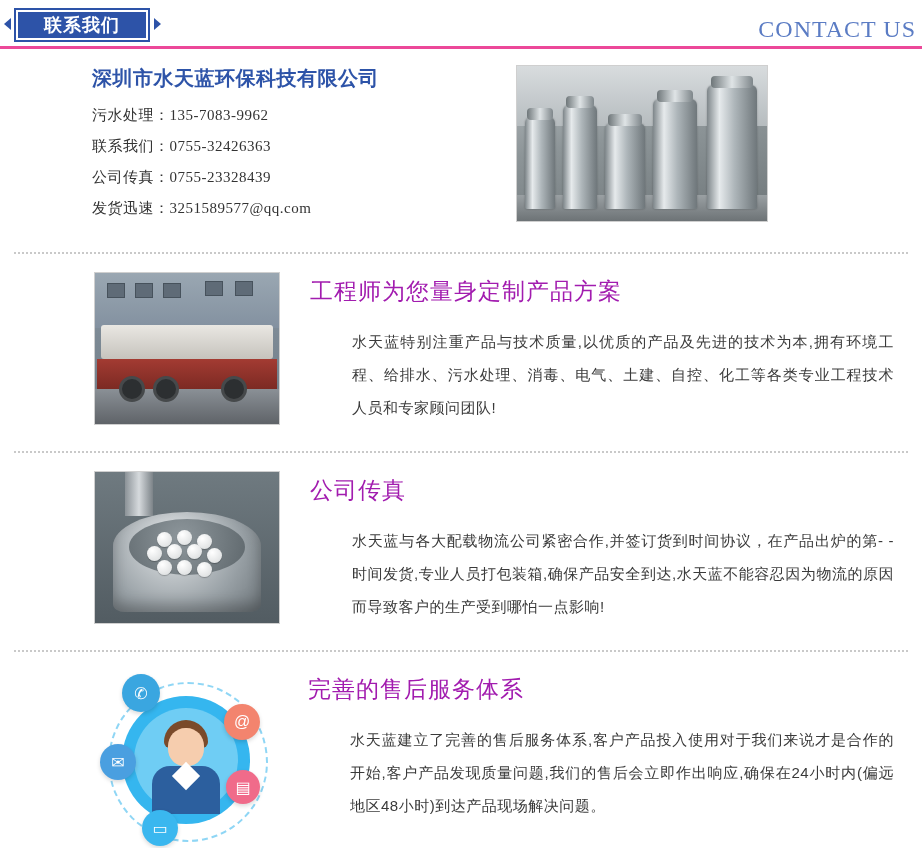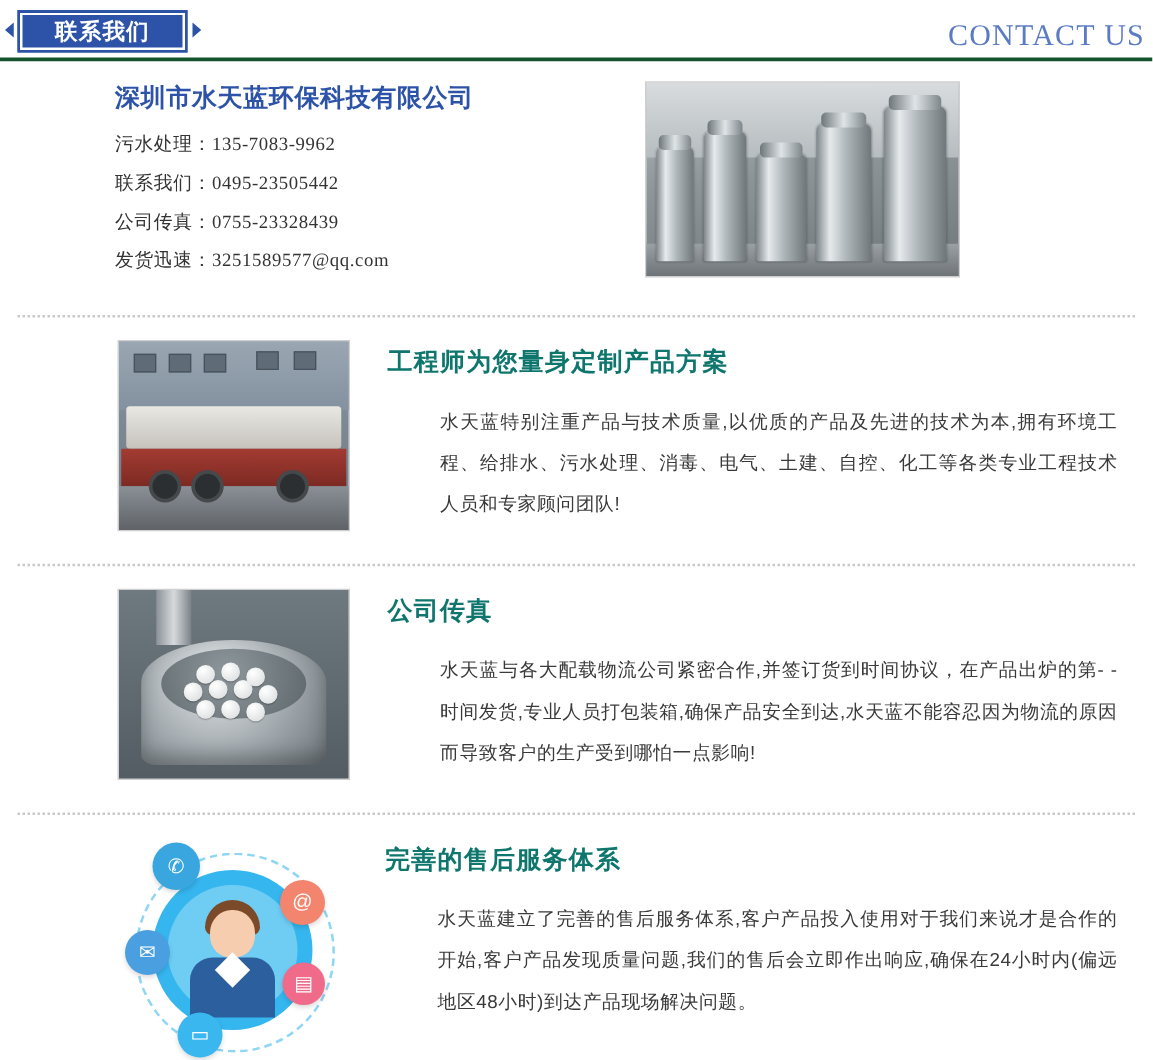--- a/index.html
+++ b/index.html
@@ -18,21 +18,21 @@
     position: relative;
     width: 922px;
     height: 848px;
   }
 
   
   .header {
     position: relative;
     height: 46px;
     background: #ffffff;
-    border-bottom: 3px solid #14532d;
+    border-bottom: 3px solid #ec4899;
     padding-left: 31px;
   }
   .header-tab {
     position: absolute;
     left: 14px;
     top: 8px;
     width: 136px;
     height: 34px;
     background: #2d53a8;
     border: 2px solid #2d53a8;
@@ -172,23 +172,23 @@
     position: relative;
     overflow: hidden;
     flex: 0 0 auto;
   }
   .feature-text {
     margin-left: 30px;
     flex: 1 1 auto;
     padding-right: 14px;
   }
   .feature-title {
-    color: #0f766e;
-    font-size: 20px;
-    font-weight: bold;
+    color: #a21caf;
+    font-size: 23px;
+    font-weight: normal;
     margin: 4px 0 18px 0;
     letter-spacing: 1px;
   }
   .feature-body {
     font-size: 15px;
     line-height: 33px;
     color: #3a3a3a;
     letter-spacing: 0.5px;
     text-align: justify;
     margin-left: 42px;
@@ -378,21 +378,21 @@
   <div class="content">
 
     <div class="company-block">
       <div class="company-info">
         <div class="company-name">深圳市水天蓝环保科技有限公司</div>
 
         <div class="company-line">
           <span>污水处理：</span><span class="val">135-7083-9962</span>
         </div>
         <div class="company-line">
-          <span>联系我们：</span><span class="val">0495-23505442</span>
+          <span>联系我们：</span><span class="val">0755-32426363</span>
         </div>
         <div class="company-line">
           <span>公司传真：</span><span class="val">0755-23328439</span>
         </div>
         <div class="company-line">
           <span>发货迅速：</span><span class="val">3251589577@qq.com</span>
         </div>
       </div>
 
       <div class="company-photo">

